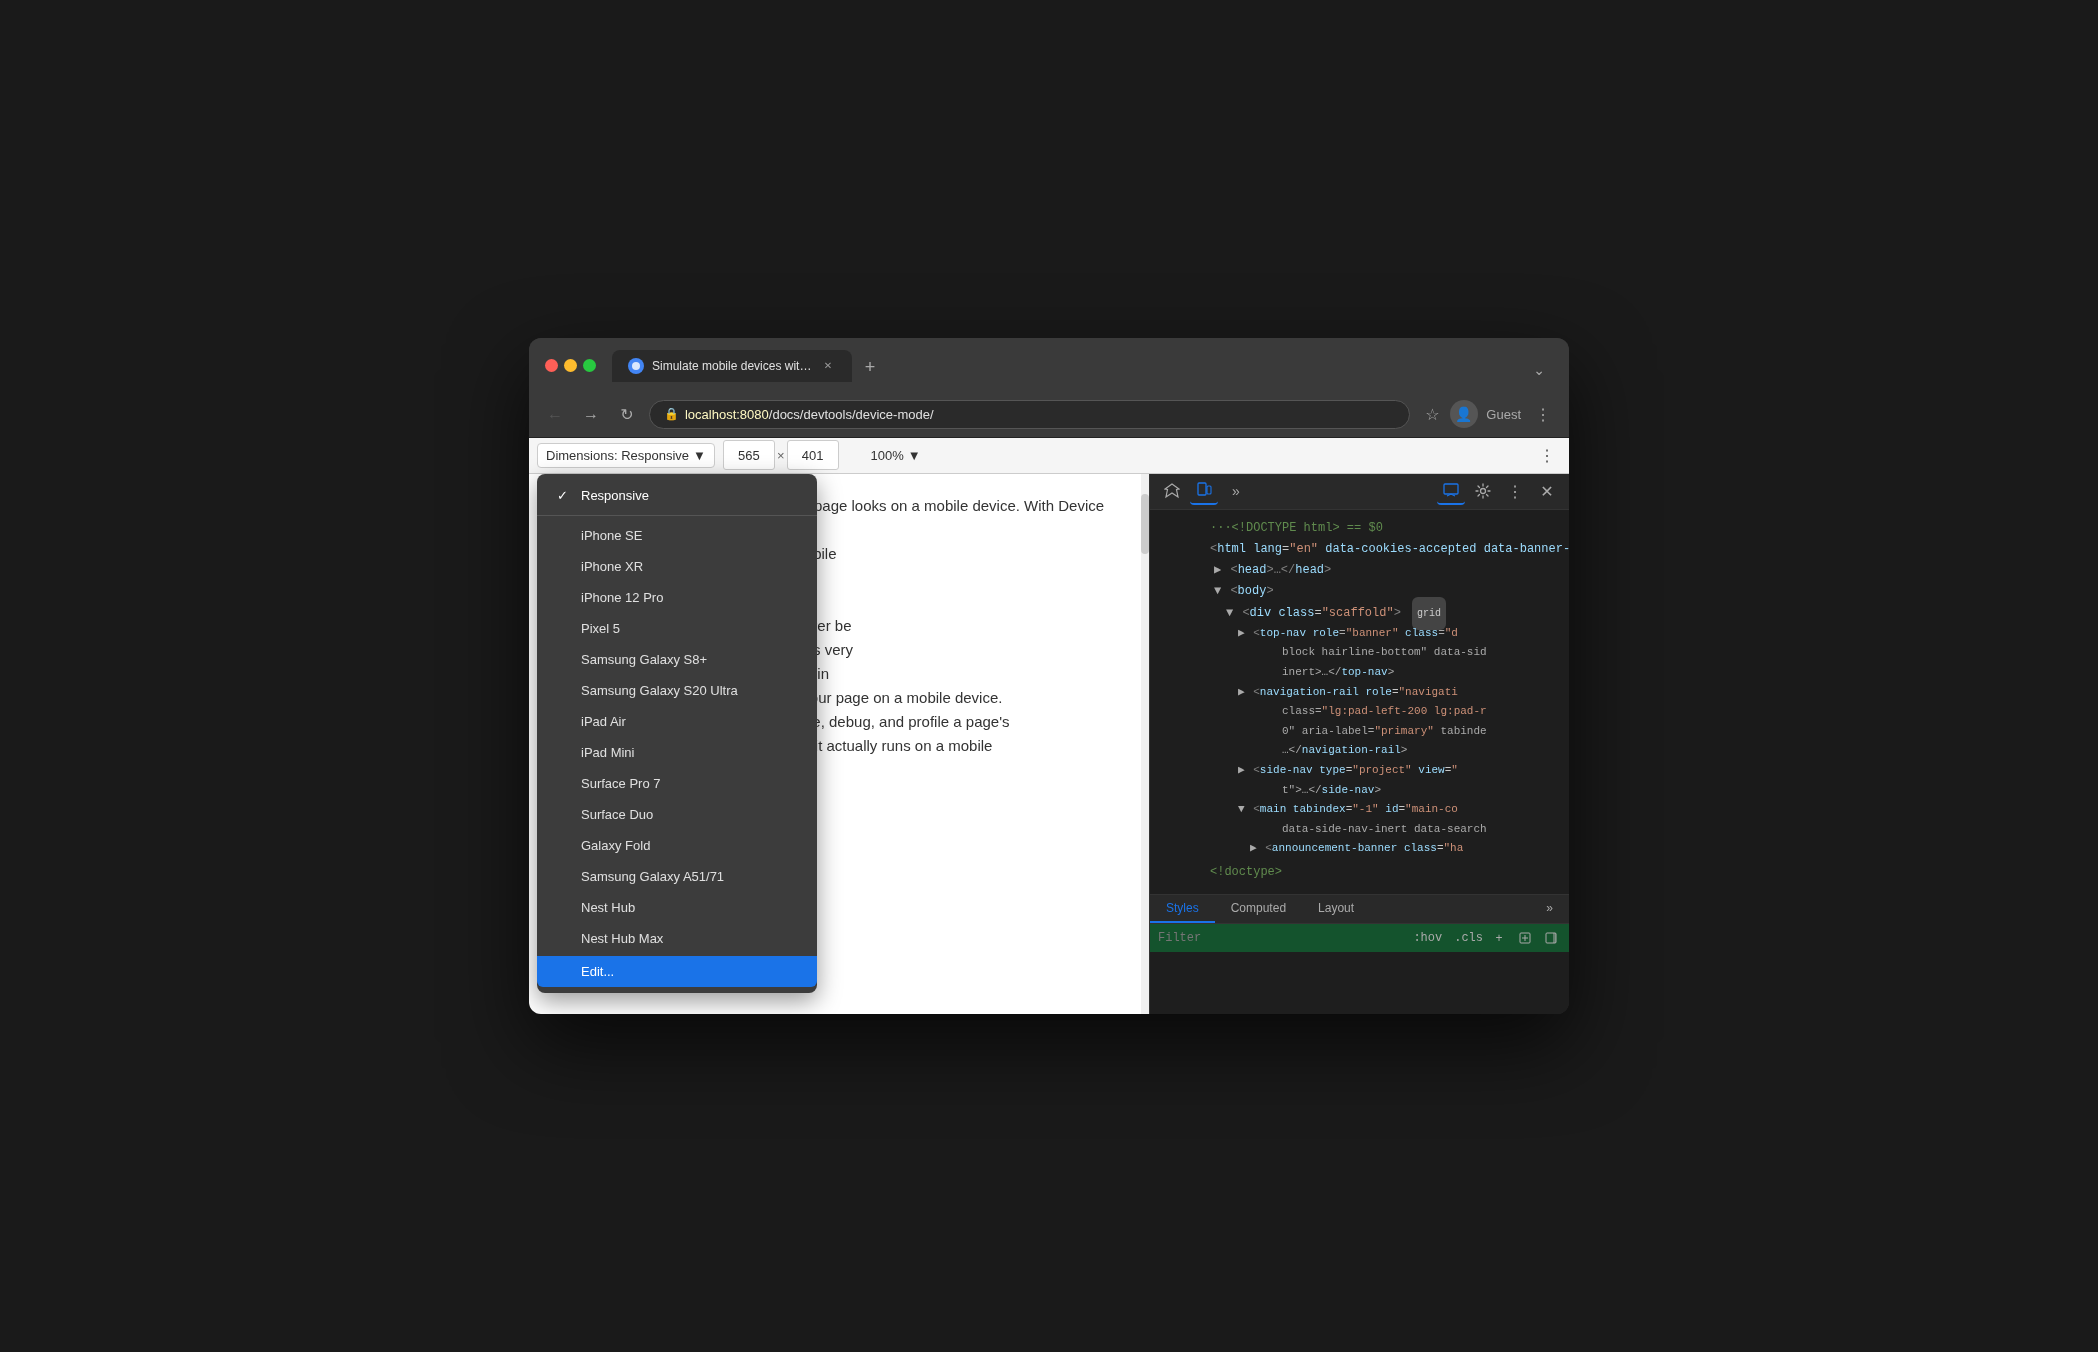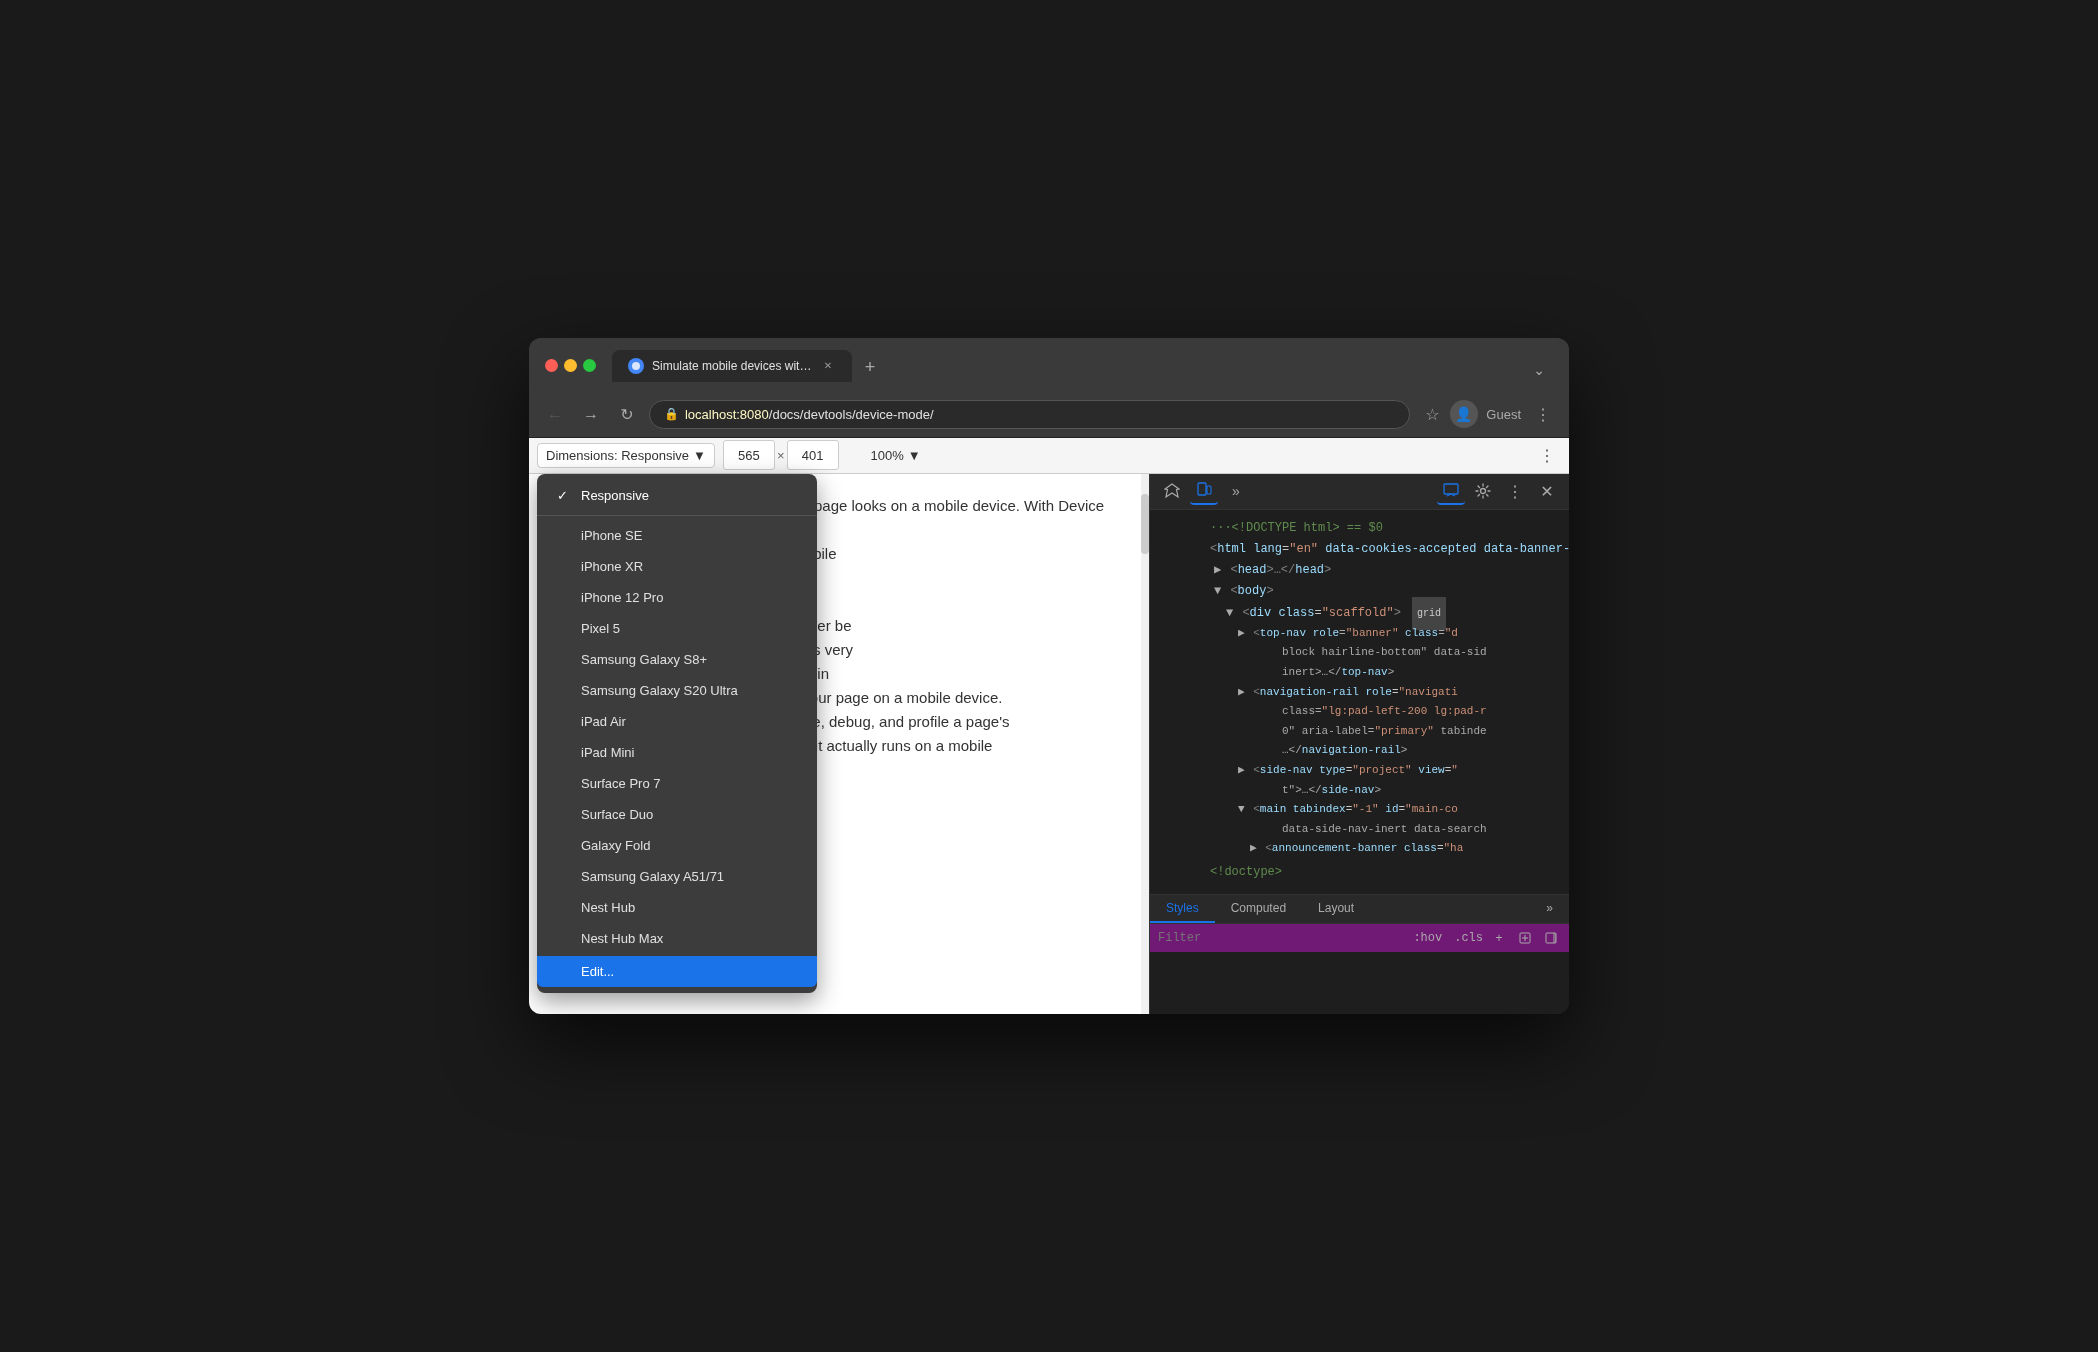--- a/index.html
+++ b/index.html
@@ -414,21 +414,21 @@
     .tag { color: #9cdcfe; }
     .attr-name { color: #9cdcfe; }
     .attr-val { color: #ce9178; }
     .comment { color: #608b4e; }
     .punctuation { color: #808080; }
     .badge {
       background: #444;
       color: #ccc;
       font-size: 10px;
       padding: 11px 5px;
-      border-radius: 1px;
+      border-radius: 6px;
       margin-left: 4px;
     }
 
     .triangle { color: #aaa; margin-right: 2px; }
     .triangle.open::before { content: '▼'; }
     .triangle.closed::before { content: '▶'; }
 
     .doctype-line {
       color: #608b4e;
       padding: 4px 8px;
@@ -459,21 +459,21 @@
     .styles-tab.active {
       color: #1a73e8;
       border-bottom: 2px solid #1a73e8;
     }
 
     .styles-filter {
       display: flex;
       align-items: center;
       padding: 4px 8px;
       gap: 6px;
-      background: #701a75;
+      background: #14532d;
     }
 
     .filter-input {
       flex: 1;
       background: transparent;
       border: none;
       color: #ccc;
       font-size: 12px;
       outline: none;
       font-family: 'Courier New', monospace;

